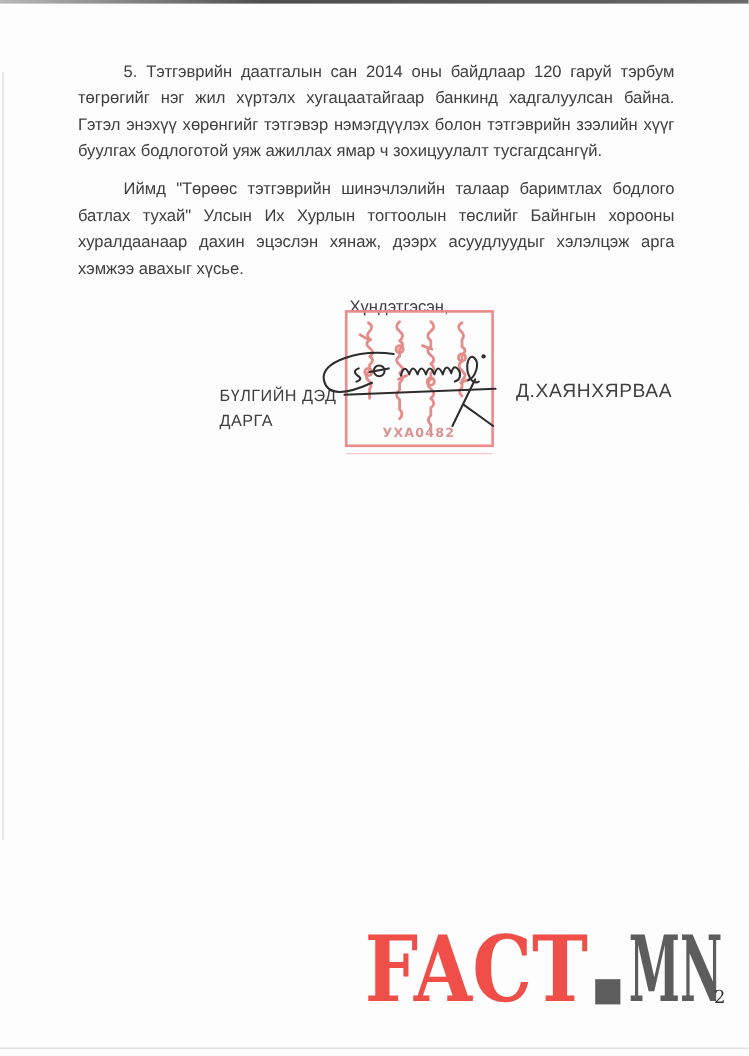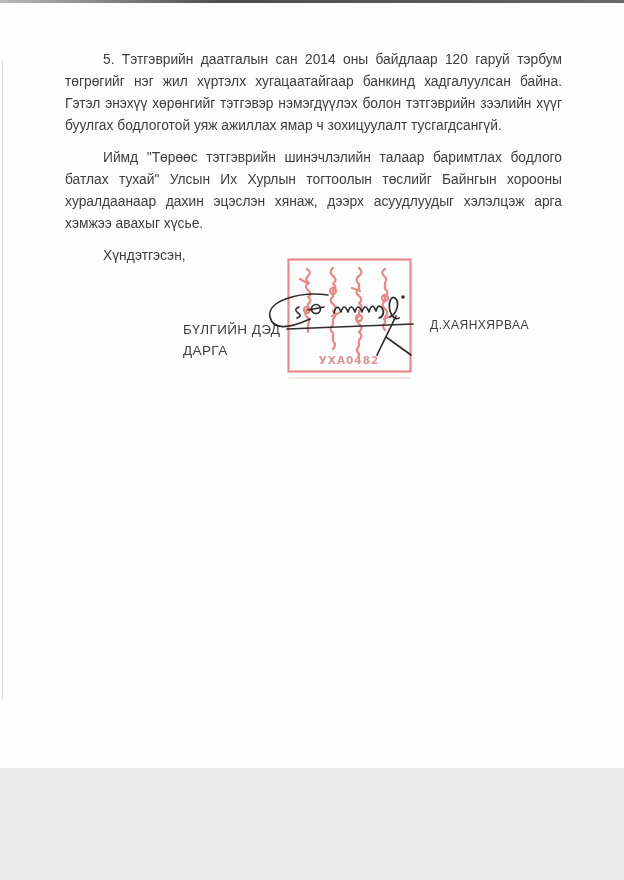--- a/index.html
+++ b/index.html
@@ -1,43 +1,43 @@
 <!DOCTYPE html>
 <html><head>
 <meta charset="utf-8">
 <style>
   html,body{margin:0;padding:0;background:#e9e9e9;}
   .page{
     position:relative;
-    width:624px;height:768px;
+    width:624px;height:880px;
     background:#fdfdfd;
     overflow:hidden;
     font-family:"Liberation Sans", sans-serif;
   }
   
   .scan-top{position:absolute;left:0;top:0;width:624px;height:3px;
     background:linear-gradient(to right,#b9b9b9,#4e4e4e 35%,#5a5a5a 75%,#6a6a6a);}
   .scan-left{position:absolute;left:2px;top:60px;width:1px;height:640px;background:#c6c6c6;opacity:.65;}
   .scan-bottom{position:absolute;left:0;top:873px;width:624px;height:1px;background:#dcdcdc;}
   
   .content{
     position:absolute;left:65px;top:49px;width:497px;
     font-size:13.8px;line-height:22px;color:#3e3e3e;
     text-align:justify;
   }
   .content p{margin:0 0 10px 0;text-indent:38px;}
-  .closing{margin-top:2px;text-indent:68px;text-align:left;}
+  .closing{margin-top:2px;text-indent:68px;text-align:center;}
   
   .signer-title{
     position:absolute;left:183px;top:300px;
     font-size:13.5px;line-height:21px;color:#3f3f3f;letter-spacing:.4px;margin-top:19px;
   }
   .signer-name{
     position:absolute;left:430px;top:318px;
-    font-size:12px;color:#3f3f3f;letter-spacing:.5px;
+    font-size:16px;color:#3f3f3f;letter-spacing:.5px;
   }
   .stamp{position:absolute;left:287px;top:258px;}
   .signature-svg{position:absolute;left:250px;top:285px;}
   
   .factmn{position:absolute;left:304px;top:770px;}
   .page-number{
     position:absolute;left:595px;top:822px;
     font-family:"DejaVu Serif", serif;font-size:15px;color:#2f2f2f;
   }
 </style>

